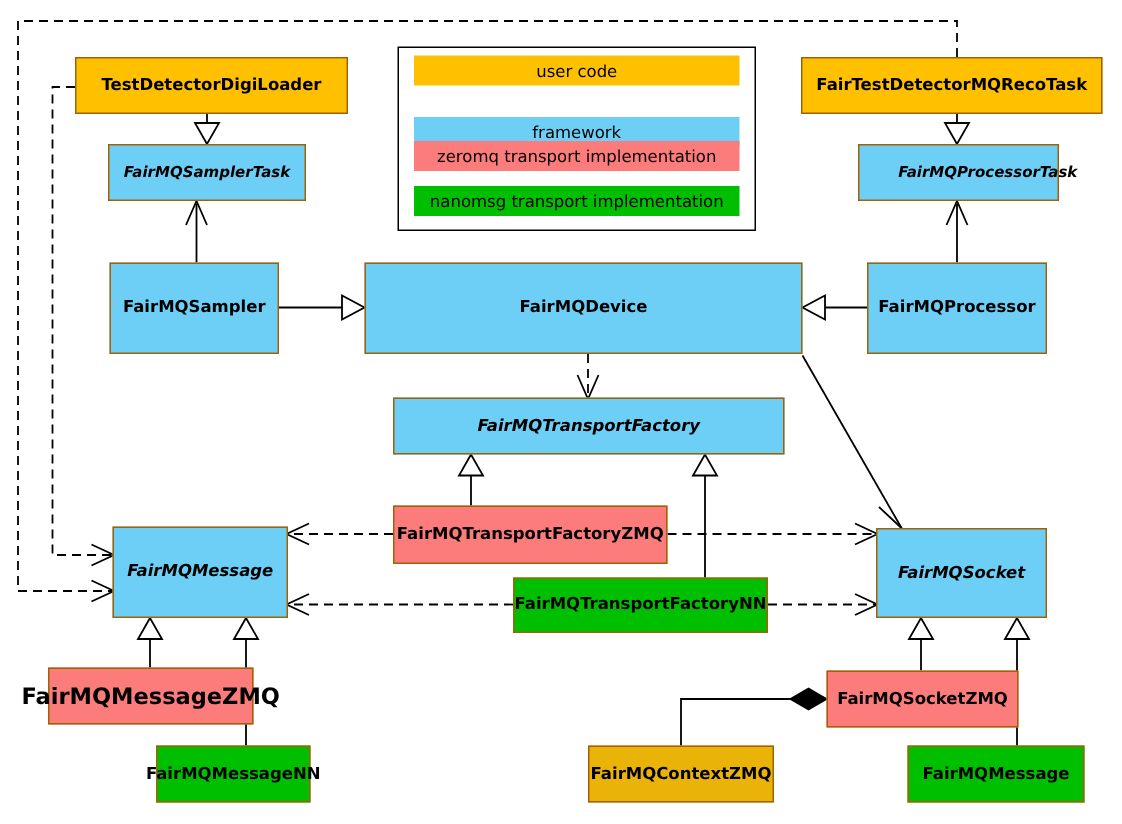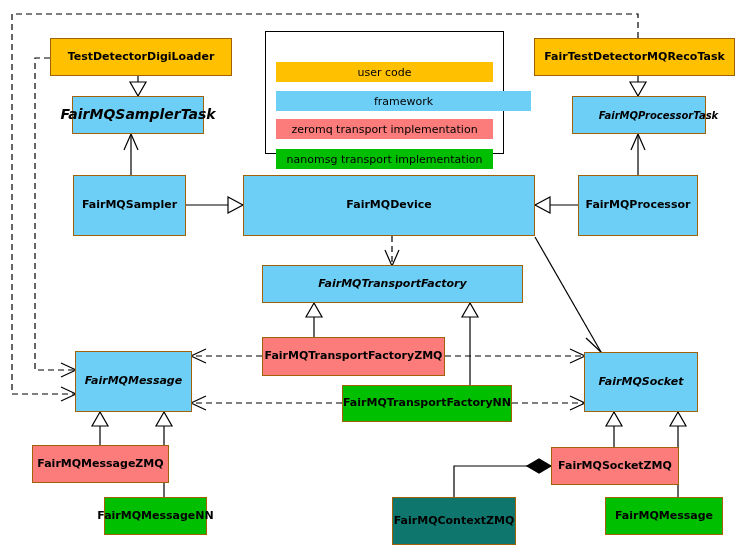--- a/index.html
+++ b/index.html
@@ -42,21 +42,20 @@
   }
   .legend-row {
     position: absolute;
     box-sizing: border-box;
     display: flex;
     align-items: center;
     justify-content: center;
     text-align: center;
     color: #000000;
     font-size: 11px;
-    margin-top: 25px;
   }
 </style>
 </head>
 <body>
 
 <div id="canvas">
 
   <svg class="edges" viewBox="0 0 748 549" xmlns="http://www.w3.org/2000/svg">
 
     <g>
@@ -163,35 +162,35 @@
       <polyline points="538,466 454,466 454,497" fill="none" stroke="#000" stroke-width="1.2"></polyline>
       <polygon points="551,466 539,459 527,466 539,473" fill="#000000" stroke="#000" stroke-width="1.2"></polygon>
     </g>
   </svg>
 
   <div class="legend-box" style="left:265px; top:31px; width:239px; height:123px;"></div>
 
   <div class="legend-row" style="left:276px; top:37px; width:217px; height:20px; background:#ffc000;">
     <span>user code</span>
   </div>
-  <div class="legend-row" style="left:276px; top:66px; width:255px; height:20px; background:#6ecff6;">
+  <div class="legend-row" style="left:276px; top:78px; width:217px; height:20px; background:#6ecff6;">
     <span>framework</span>
   </div>
   <div class="legend-row" style="left:276px; top:94px; width:217px; height:20px; background:#fc7b7b;">
     <span>zeromq transport implementation</span>
   </div>
   <div class="legend-row" style="left:276px; top:124px; width:217px; height:20px; background:#00bf00;">
     <span>nanomsg transport implementation</span>
   </div>
 
   <div class="node bold" style="left:50px; top:38px; width:182px; height:38px; background:#ffc000; font-size:11px;">
     <span>TestDetectorDigiLoader</span>
   </div>
 
-  <div class="node italic" style="left:72px; top:96px; width:132px; height:38px; background:#6ecff6; font-size:14px;">
+  <div class="node italic" style="left:72px; top:96px; width:132px; height:38px; background:#6ecff6; font-size:10px;">
     <span>FairMQSamplerTask</span>
   </div>
 
   <div class="node bold" style="left:73px; top:175px; width:113px; height:61px; background:#6ecff6; font-size:11px;">
     <span>FairMQSampler</span>
   </div>
 
   <div class="node bold" style="left:243px; top:175px; width:292px; height:61px; background:#6ecff6; font-size:11px;">
     <span>FairMQDevice</span>
   </div>
@@ -221,29 +220,29 @@
   </div>
 
   <div class="node italic" style="left:75px; top:351px; width:117px; height:61px; background:#6ecff6; font-size:11px;">
     <span>FairMQMessage</span>
   </div>
 
   <div class="node italic" style="left:584px; top:352px; width:114px; height:60px; background:#6ecff6; font-size:11px;">
     <span>FairMQSocket</span>
   </div>
 
-  <div class="node bold" style="left:32px; top:445px; width:137px; height:38px; background:#fc7b7b; font-size:11px;">
+  <div class="node bold" style="left:32px; top:445px; width:137px; height:38px; background:#fc7b7b; font-size:15px;">
     <span>FairMQMessageZMQ</span>
   </div>
 
   <div class="node bold" style="left:104px; top:497px; width:103px; height:38px; background:#00bf00; font-size:11px;">
     <span>FairMQMessageNN</span>
   </div>
 
-  <div class="node bold" style="left:392px; top:497px; width:124px; height:48px; background:#0f766e; font-size:11px;">
+  <div class="node bold" style="left:392px; top:497px; width:124px; height:38px; background:#eab308; font-size:11px;">
     <span>FairMQContextZMQ</span>
   </div>
 
   <div class="node bold" style="left:551px; top:447px; width:128px; height:38px; background:#fc7b7b; font-size:11px;">
     <span>FairMQSocketZMQ</span>
   </div>
 
   <div class="node bold" style="left:605px; top:497px; width:118px; height:38px; background:#00bf00; font-size:11px;">
     <span>FairMQMessage</span>
   </div>

